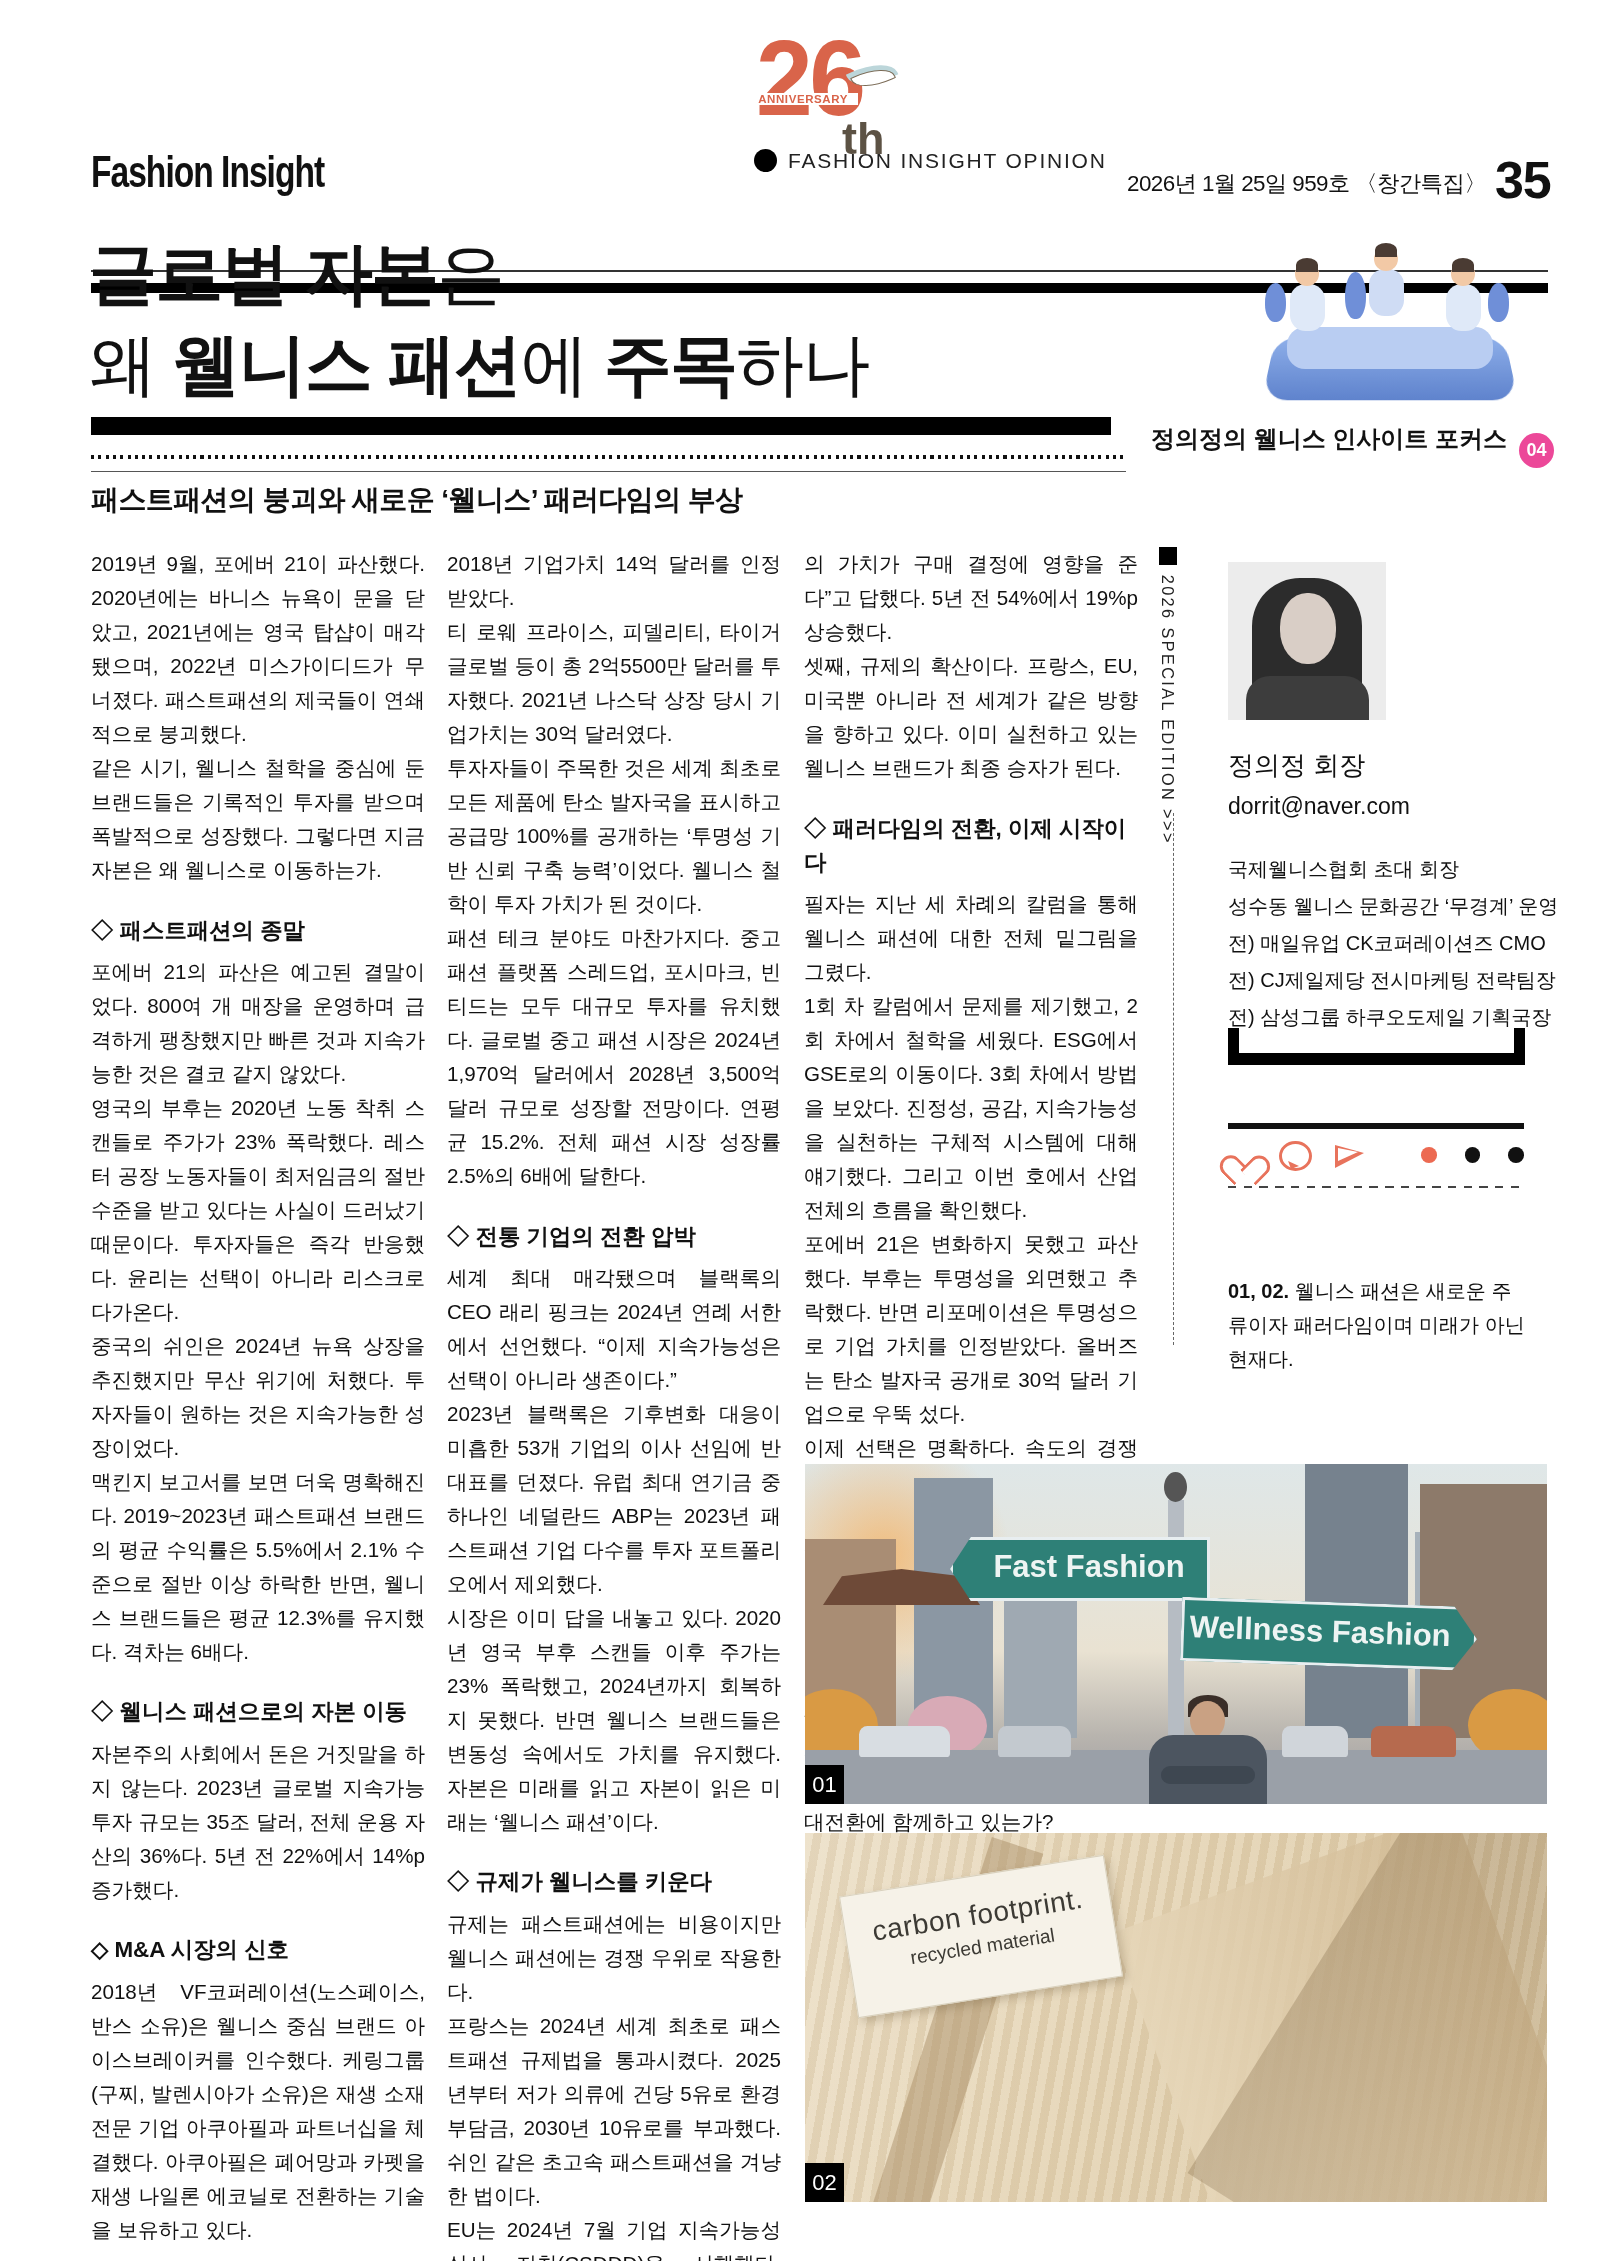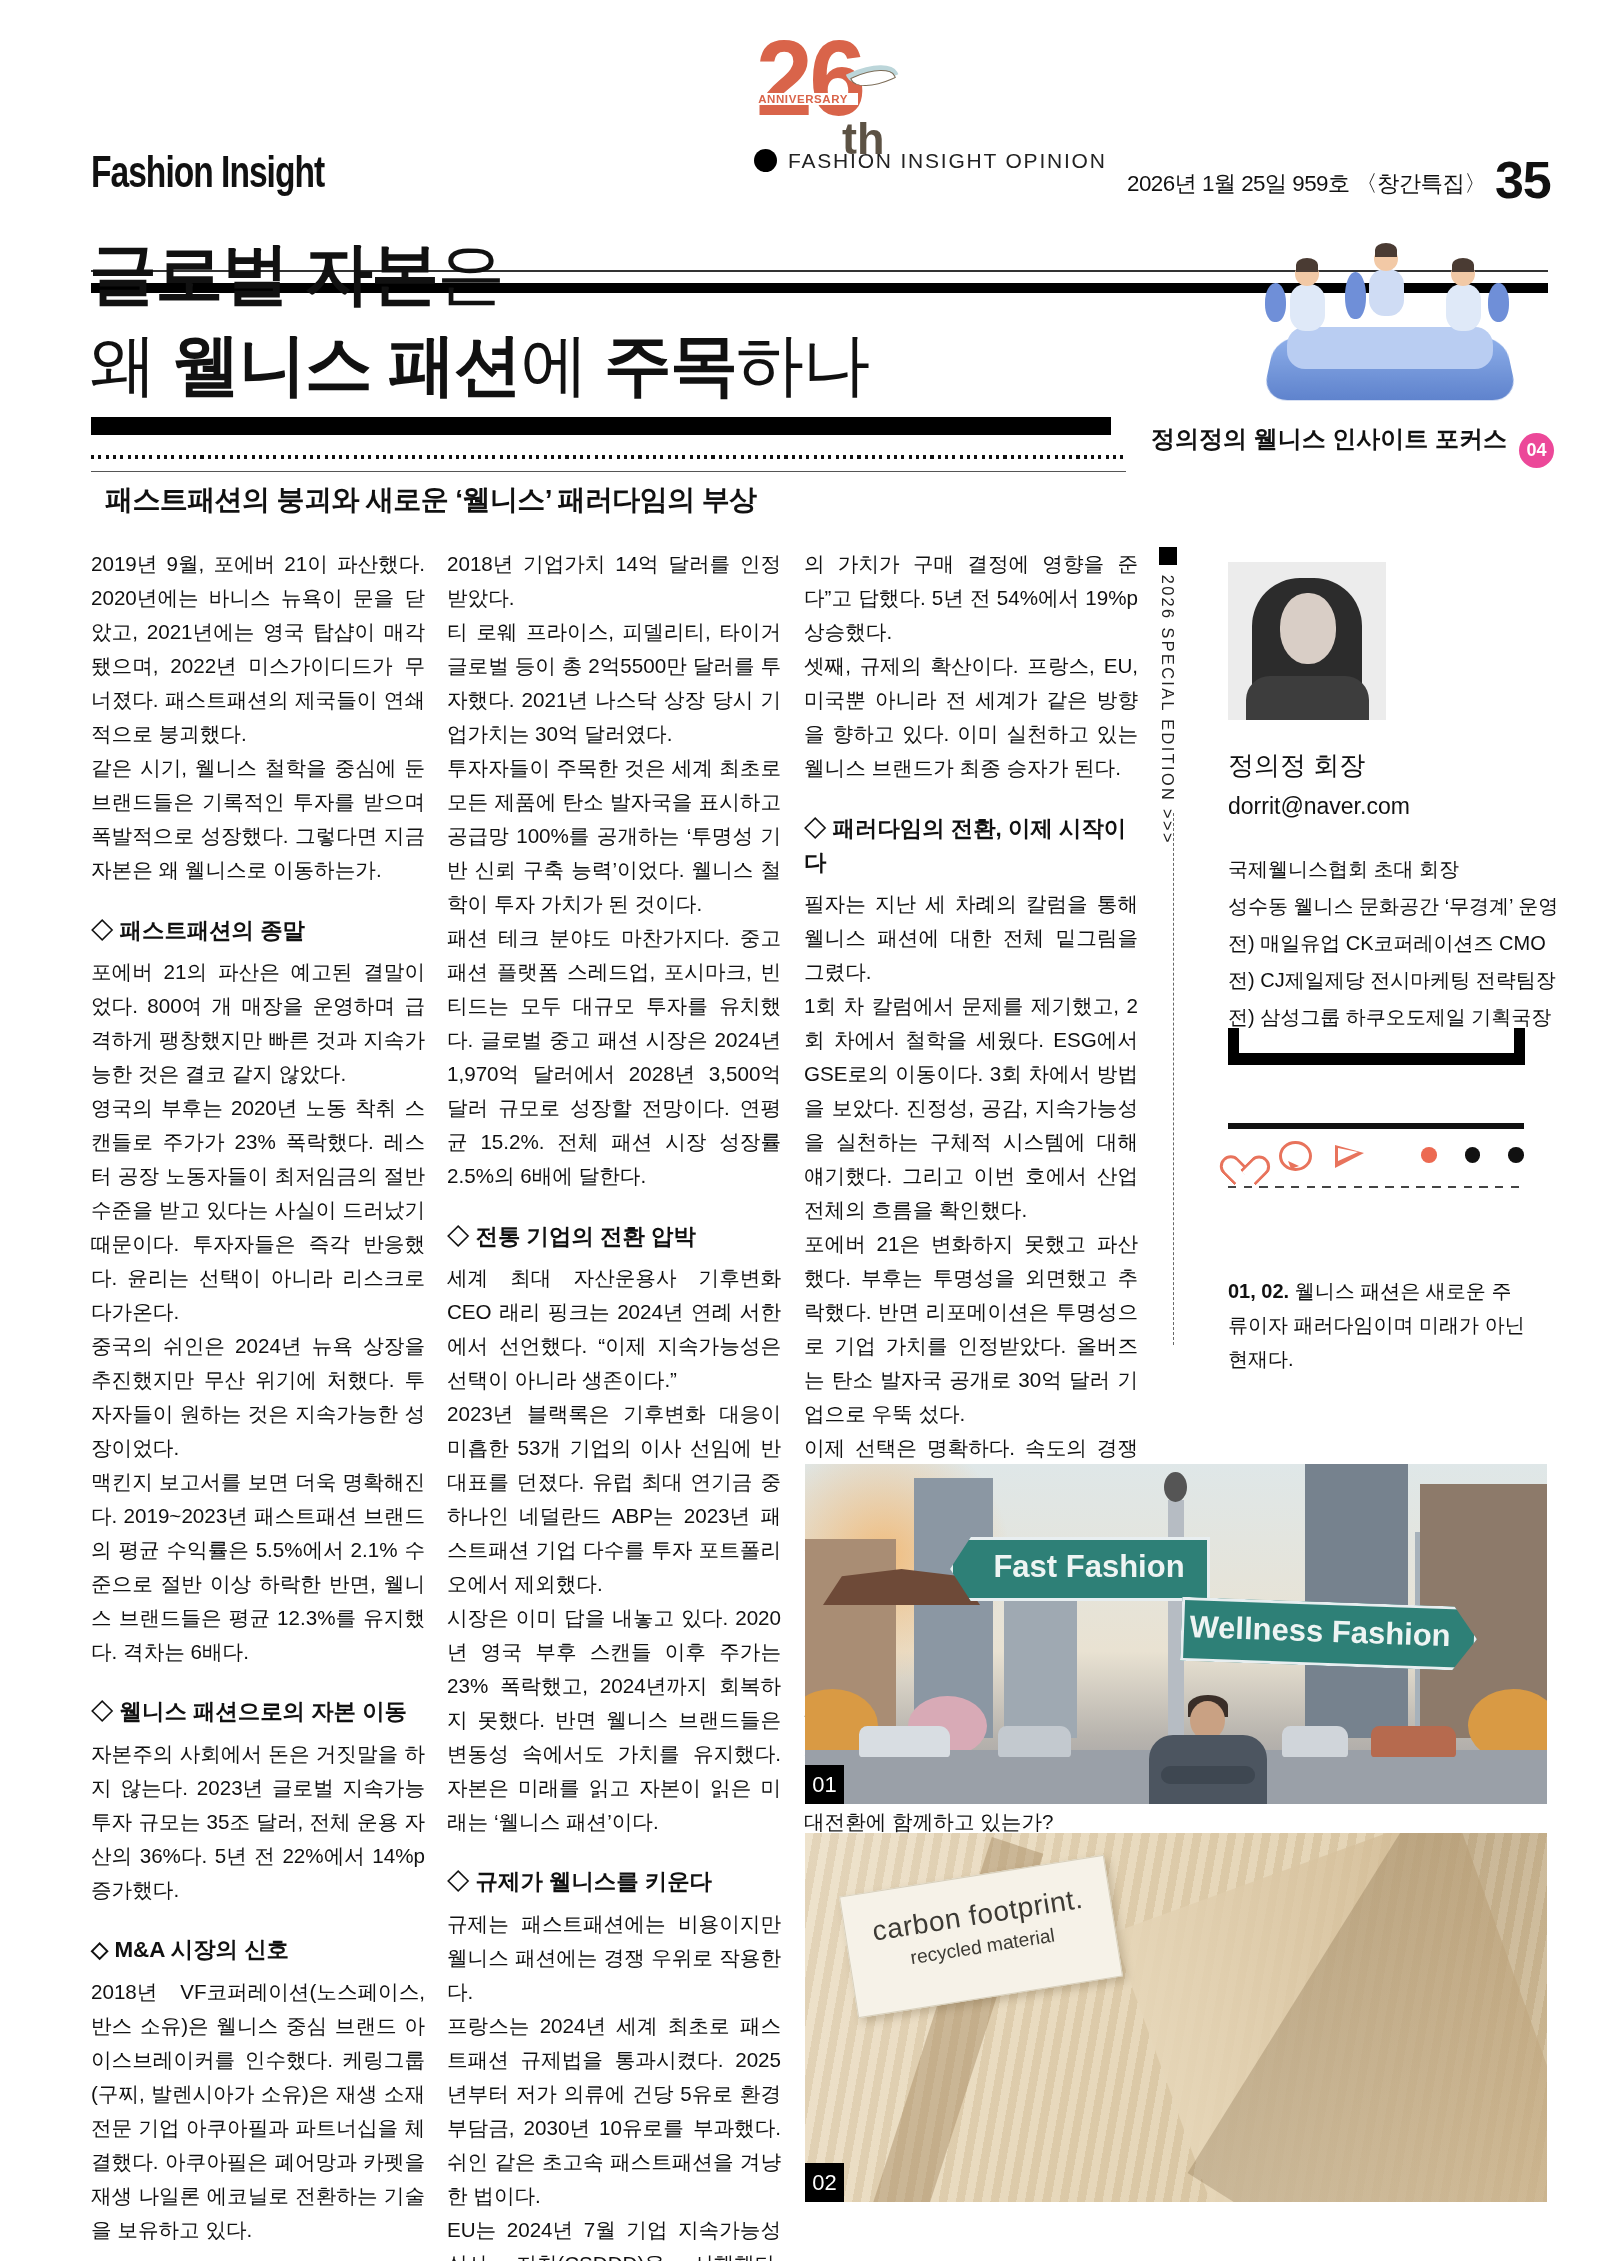--- a/index.html
+++ b/index.html
@@ -55,21 +55,21 @@
   .fig{position:absolute;width:42px;}
   .fig .hd{width:24px;height:24px;border-radius:50%;background:#f2c9a6;margin:0 auto;position:relative;}
   .fig .hd:before{content:"";position:absolute;left:1.2px;top:-3.6px;width:22px;height:13.3px;border-radius:50% 50% 0 0;background:#4a3b33;}
   .fig .bd{width:35px;height:47px;border-radius:15.7px;margin:-2.4px auto 0;background:#dfe9f8;}
   .f-a{left:23px;top:37px;} .f-b{left:102px;top:22px;} .f-c{left:179px;top:37px;}
   .f-b .bd{background:#cfdcf4;}
   .tree{position:absolute;width:20.6px;height:39px;border-radius:50% 50% 45% 45%;background:#6f8fd8;}
   .t1{left:2.4px;top:58px;} .t2{left:82px;top:47px;height:47px;} .t3{left:225px;top:58px;}
 
   
-  .subhead{left:91px;top:481px;font-size:28px;font-weight:800;letter-spacing:-0.6px;white-space:nowrap;margin-left:14px;}
+  .subhead{left:91px;top:481px;font-size:28px;font-weight:800;letter-spacing:-0.6px;white-space:nowrap;}
 
   
   .col{width:334px;font-size:20.6px;line-height:34px;text-align:justify;}
   .col1{left:91px;top:547px;} .col2{left:447px;top:547px;} .col3{left:804px;top:547px;}
   .para{margin:0;}
   .sec-head{font-size:22.4px;font-weight:800;margin-top:26.6px;margin-bottom:7.3px;text-align:left;}
 
   
   .v-label{left:1158px;top:547px;height:254px;writing-mode:vertical-rl;font-size:16.3px;
            letter-spacing:2.4px;color:#222;white-space:nowrap;}
@@ -226,21 +226,21 @@
     <div class="para">자본주의 사회에서 돈은 거짓말을 하지 않는다. 2023년 글로벌 지속가능 투자 규모는 35조 달러, 전체 운용 자산의 36%다. 5년 전 22%에서 14%p 증가했다.</div>
     <div class="sec-head">◇  M&amp;A 시장의 신호</div>
     <div class="para">2018년 VF코퍼레이션(노스페이스, 반스 소유)은 웰니스 중심 브랜드 아이스브레이커를 인수했다. 케링그룹(구찌, 발렌시아가 소유)은 재생 소재 전문 기업 아쿠아필과 파트너십을 체결했다. 아쿠아필은 폐어망과 카펫을 재생 나일론 에코닐로 전환하는 기술을 보유하고 있다.</div>
   </div>
 <div class="abs col col2">
     <div class="para">2018년 기업가치 14억 달러를 인정받았다.</div>
     <div class="para">티 로웨 프라이스, 피델리티, 타이거 글로벌 등이 총 2억5500만 달러를 투자했다. 2021년 나스닥 상장 당시 기업가치는 30억 달러였다.</div>
     <div class="para">투자자들이 주목한 것은 세계 최초로 모든 제품에 탄소 발자국을 표시하고 공급망 100%를 공개하는 ‘투명성 기반 신뢰 구축 능력’이었다. 웰니스 철학이 투자 가치가 된 것이다.</div>
     <div class="para">패션 테크 분야도 마찬가지다. 중고 패션 플랫폼 스레드업, 포시마크, 빈티드는 모두 대규모 투자를 유치했다. 글로벌 중고 패션 시장은 2024년 1,970억 달러에서 2028년 3,500억 달러 규모로 성장할 전망이다. 연평균 15.2%. 전체 패션 시장 성장률 2.5%의 6배에 달한다.</div>
     <div class="sec-head">◇  전통 기업의 전환 압박</div>
-    <div class="para">세계 최대 자산운용사 기후변화 CEO 래리 핑크는 2024년 연례 서한에서 선언했다. “이제 지속가능성은 선택이 아니라 생존이다.”</div>
+    <div class="para">세계 최대 매각됐으며 블랙록의 CEO 래리 핑크는 2024년 연례 서한에서 선언했다. “이제 지속가능성은 선택이 아니라 생존이다.”</div>
     <div class="para">2023년 블랙록은 기후변화 대응이 미흡한 53개 기업의 이사 선임에 반대표를 던졌다. 유럽 최대 연기금 중 하나인 네덜란드 ABP는 2023년 패스트패션 기업 다수를 투자 포트폴리오에서 제외했다.</div>
     <div class="para">시장은 이미 답을 내놓고 있다. 2020년 영국 부후 스캔들 이후 주가는 23% 폭락했고, 2024년까지 회복하지 못했다. 반면 웰니스 브랜드들은 변동성 속에서도 가치를 유지했다. 자본은 미래를 읽고 자본이 읽은 미래는 ‘웰니스 패션’이다.</div>
     <div class="sec-head">◇  규제가 웰니스를 키운다</div>
     <div class="para">규제는 패스트패션에는 비용이지만 웰니스 패션에는 경쟁 우위로 작용한다.</div>
     <div class="para">프랑스는 2024년 세계 최초로 패스트패션 규제법을 통과시켰다. 2025년부터 저가 의류에 건당 5유로 환경 부담금, 2030년 10유로를 부과했다. 쉬인 같은 초고속 패스트패션을 겨냥한 법이다.</div>
     <div class="para">EU는 2024년 7월 기업 지속가능성 실사 지침(CSDDD)을 시행했다. 5,000명 이상 기업은 공급망 전체의 인권 · 환경 영향을 보고해야 한다. 위반 시 연 매출의 5% 벌금이 부과된다. 하지만 이미 투명성을 실천하는 웰니스 브랜드에게는 기회다.</div>
   </div>
 <div class="abs col col3">
     <div class="para">의 가치가 구매 결정에 영향을 준다”고 답했다. 5년 전 54%에서 19%p 상승했다.</div>
     <div class="para">셋째, 규제의 확산이다. 프랑스, EU, 미국뿐 아니라 전 세계가 같은 방향을 향하고 있다. 이미 실천하고 있는 웰니스 브랜드가 최종 승자가 된다.</div>

